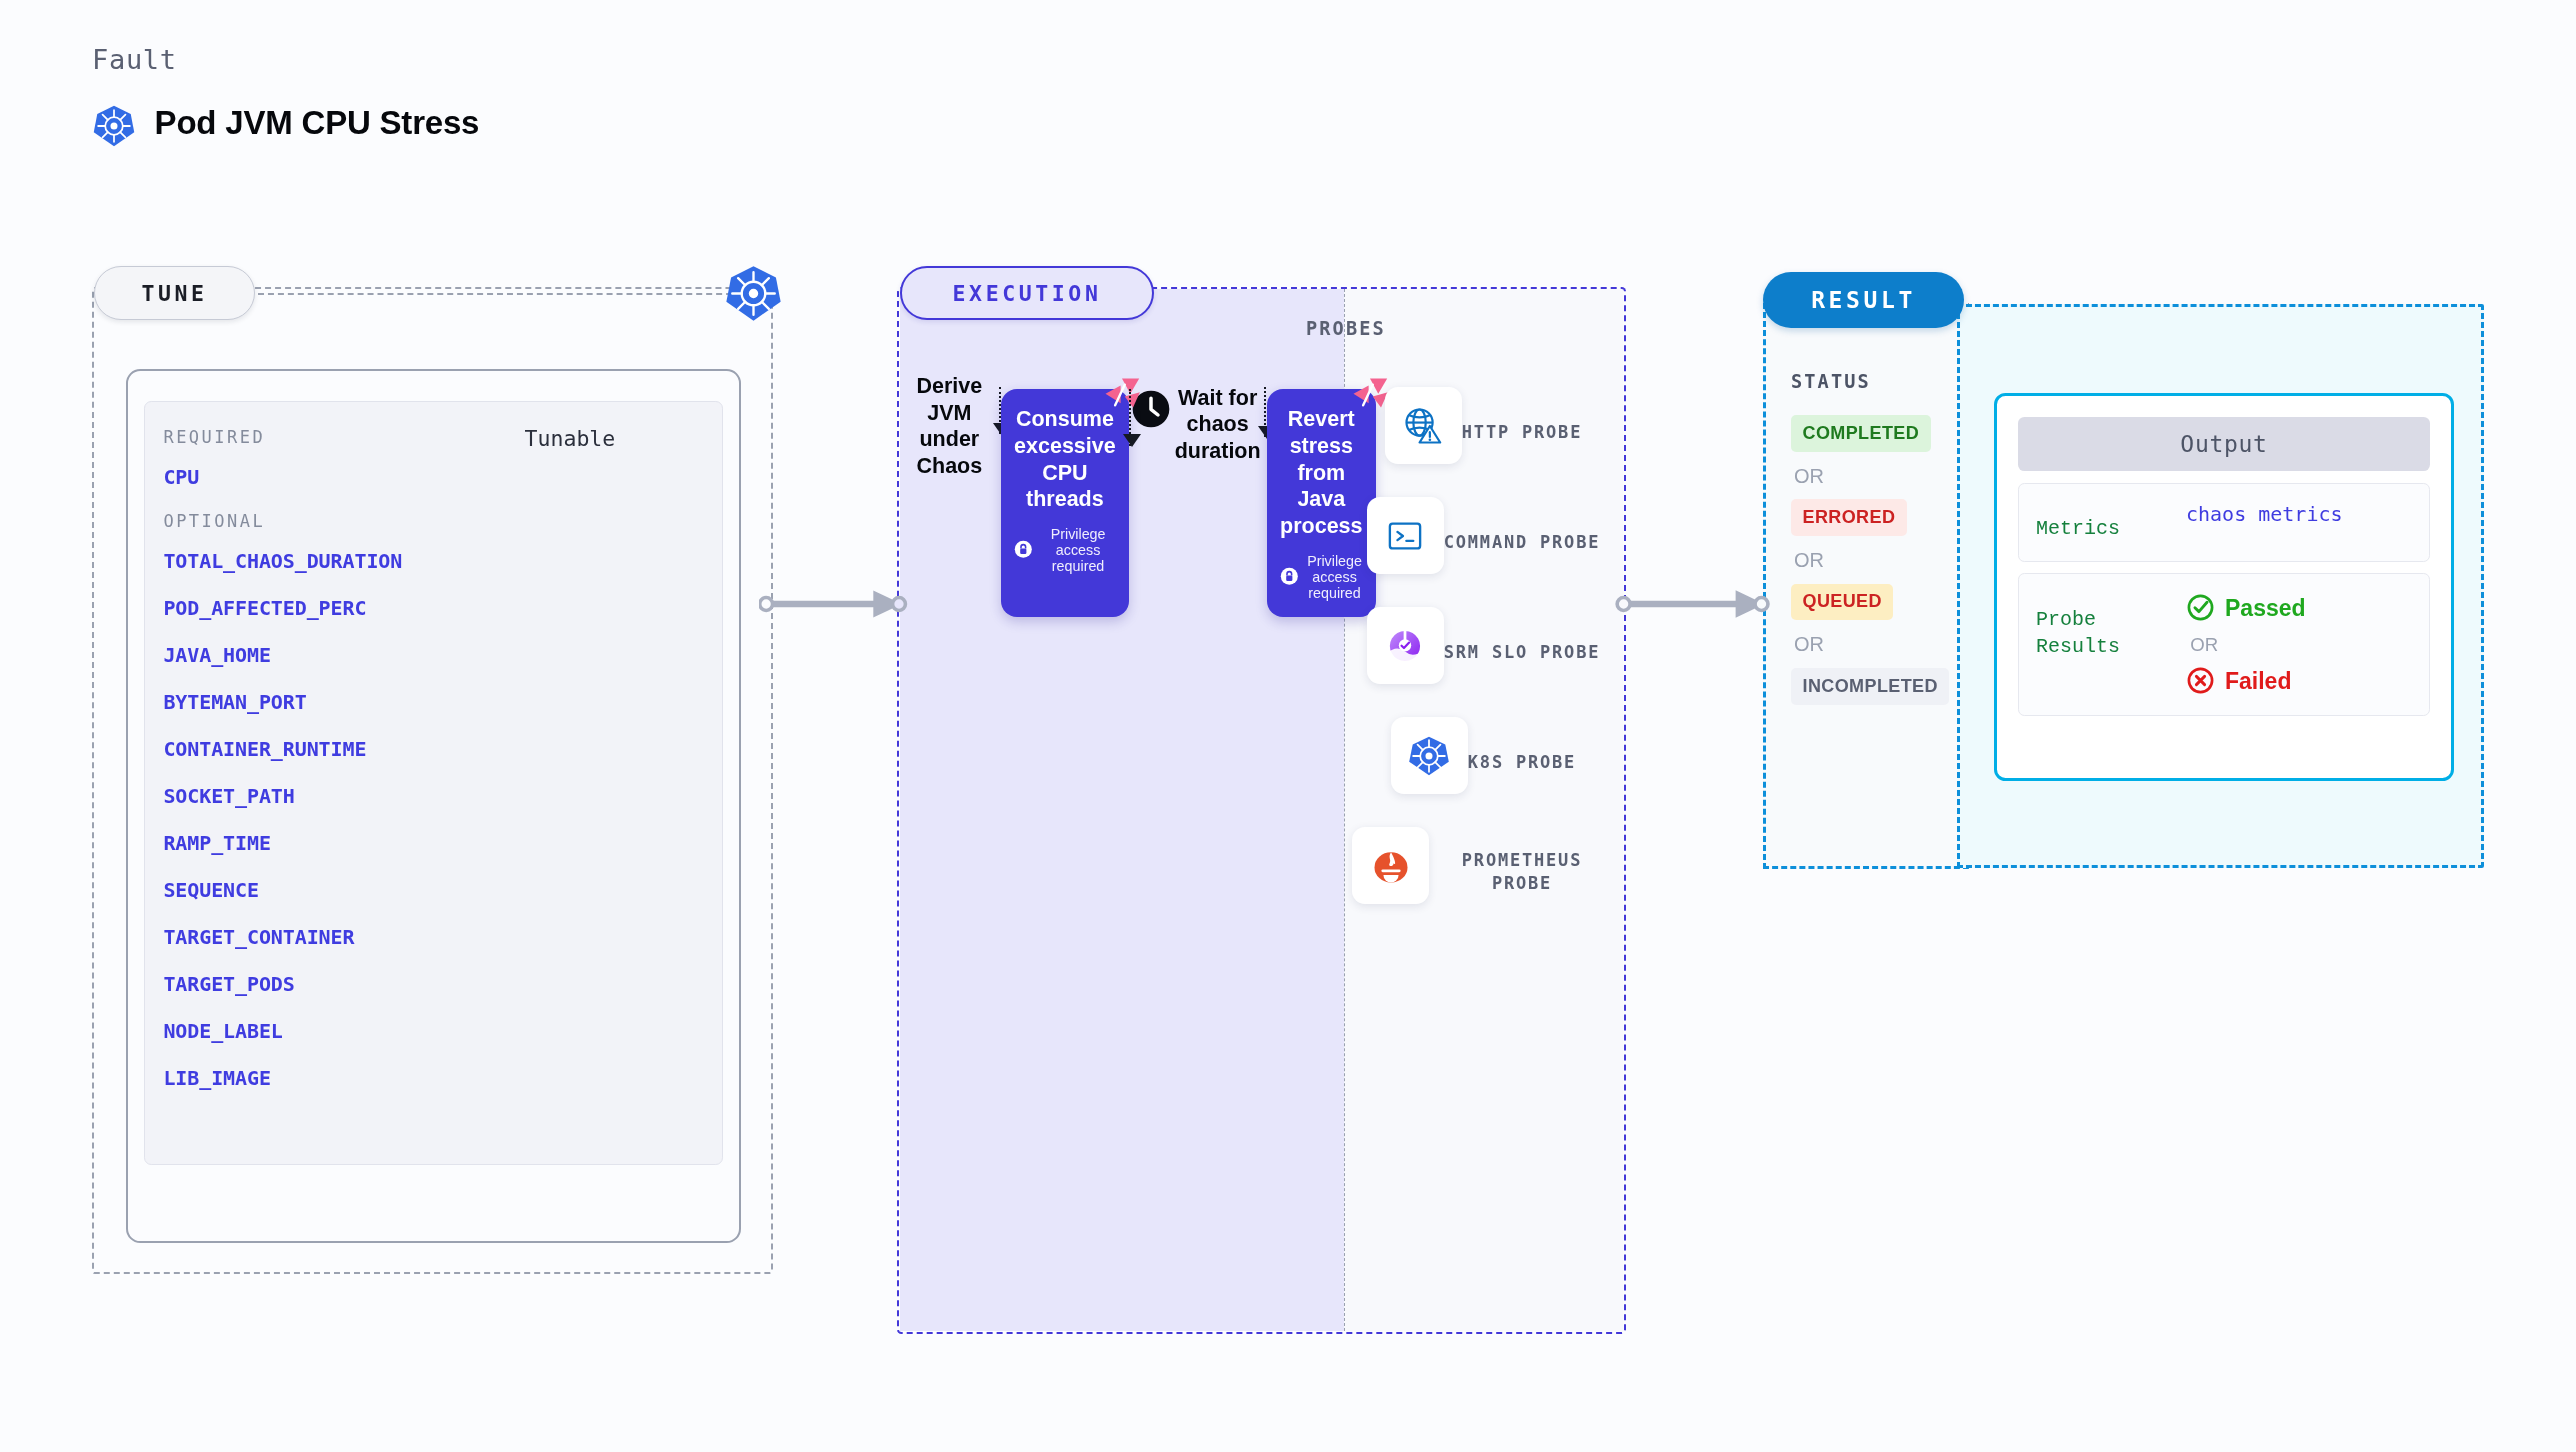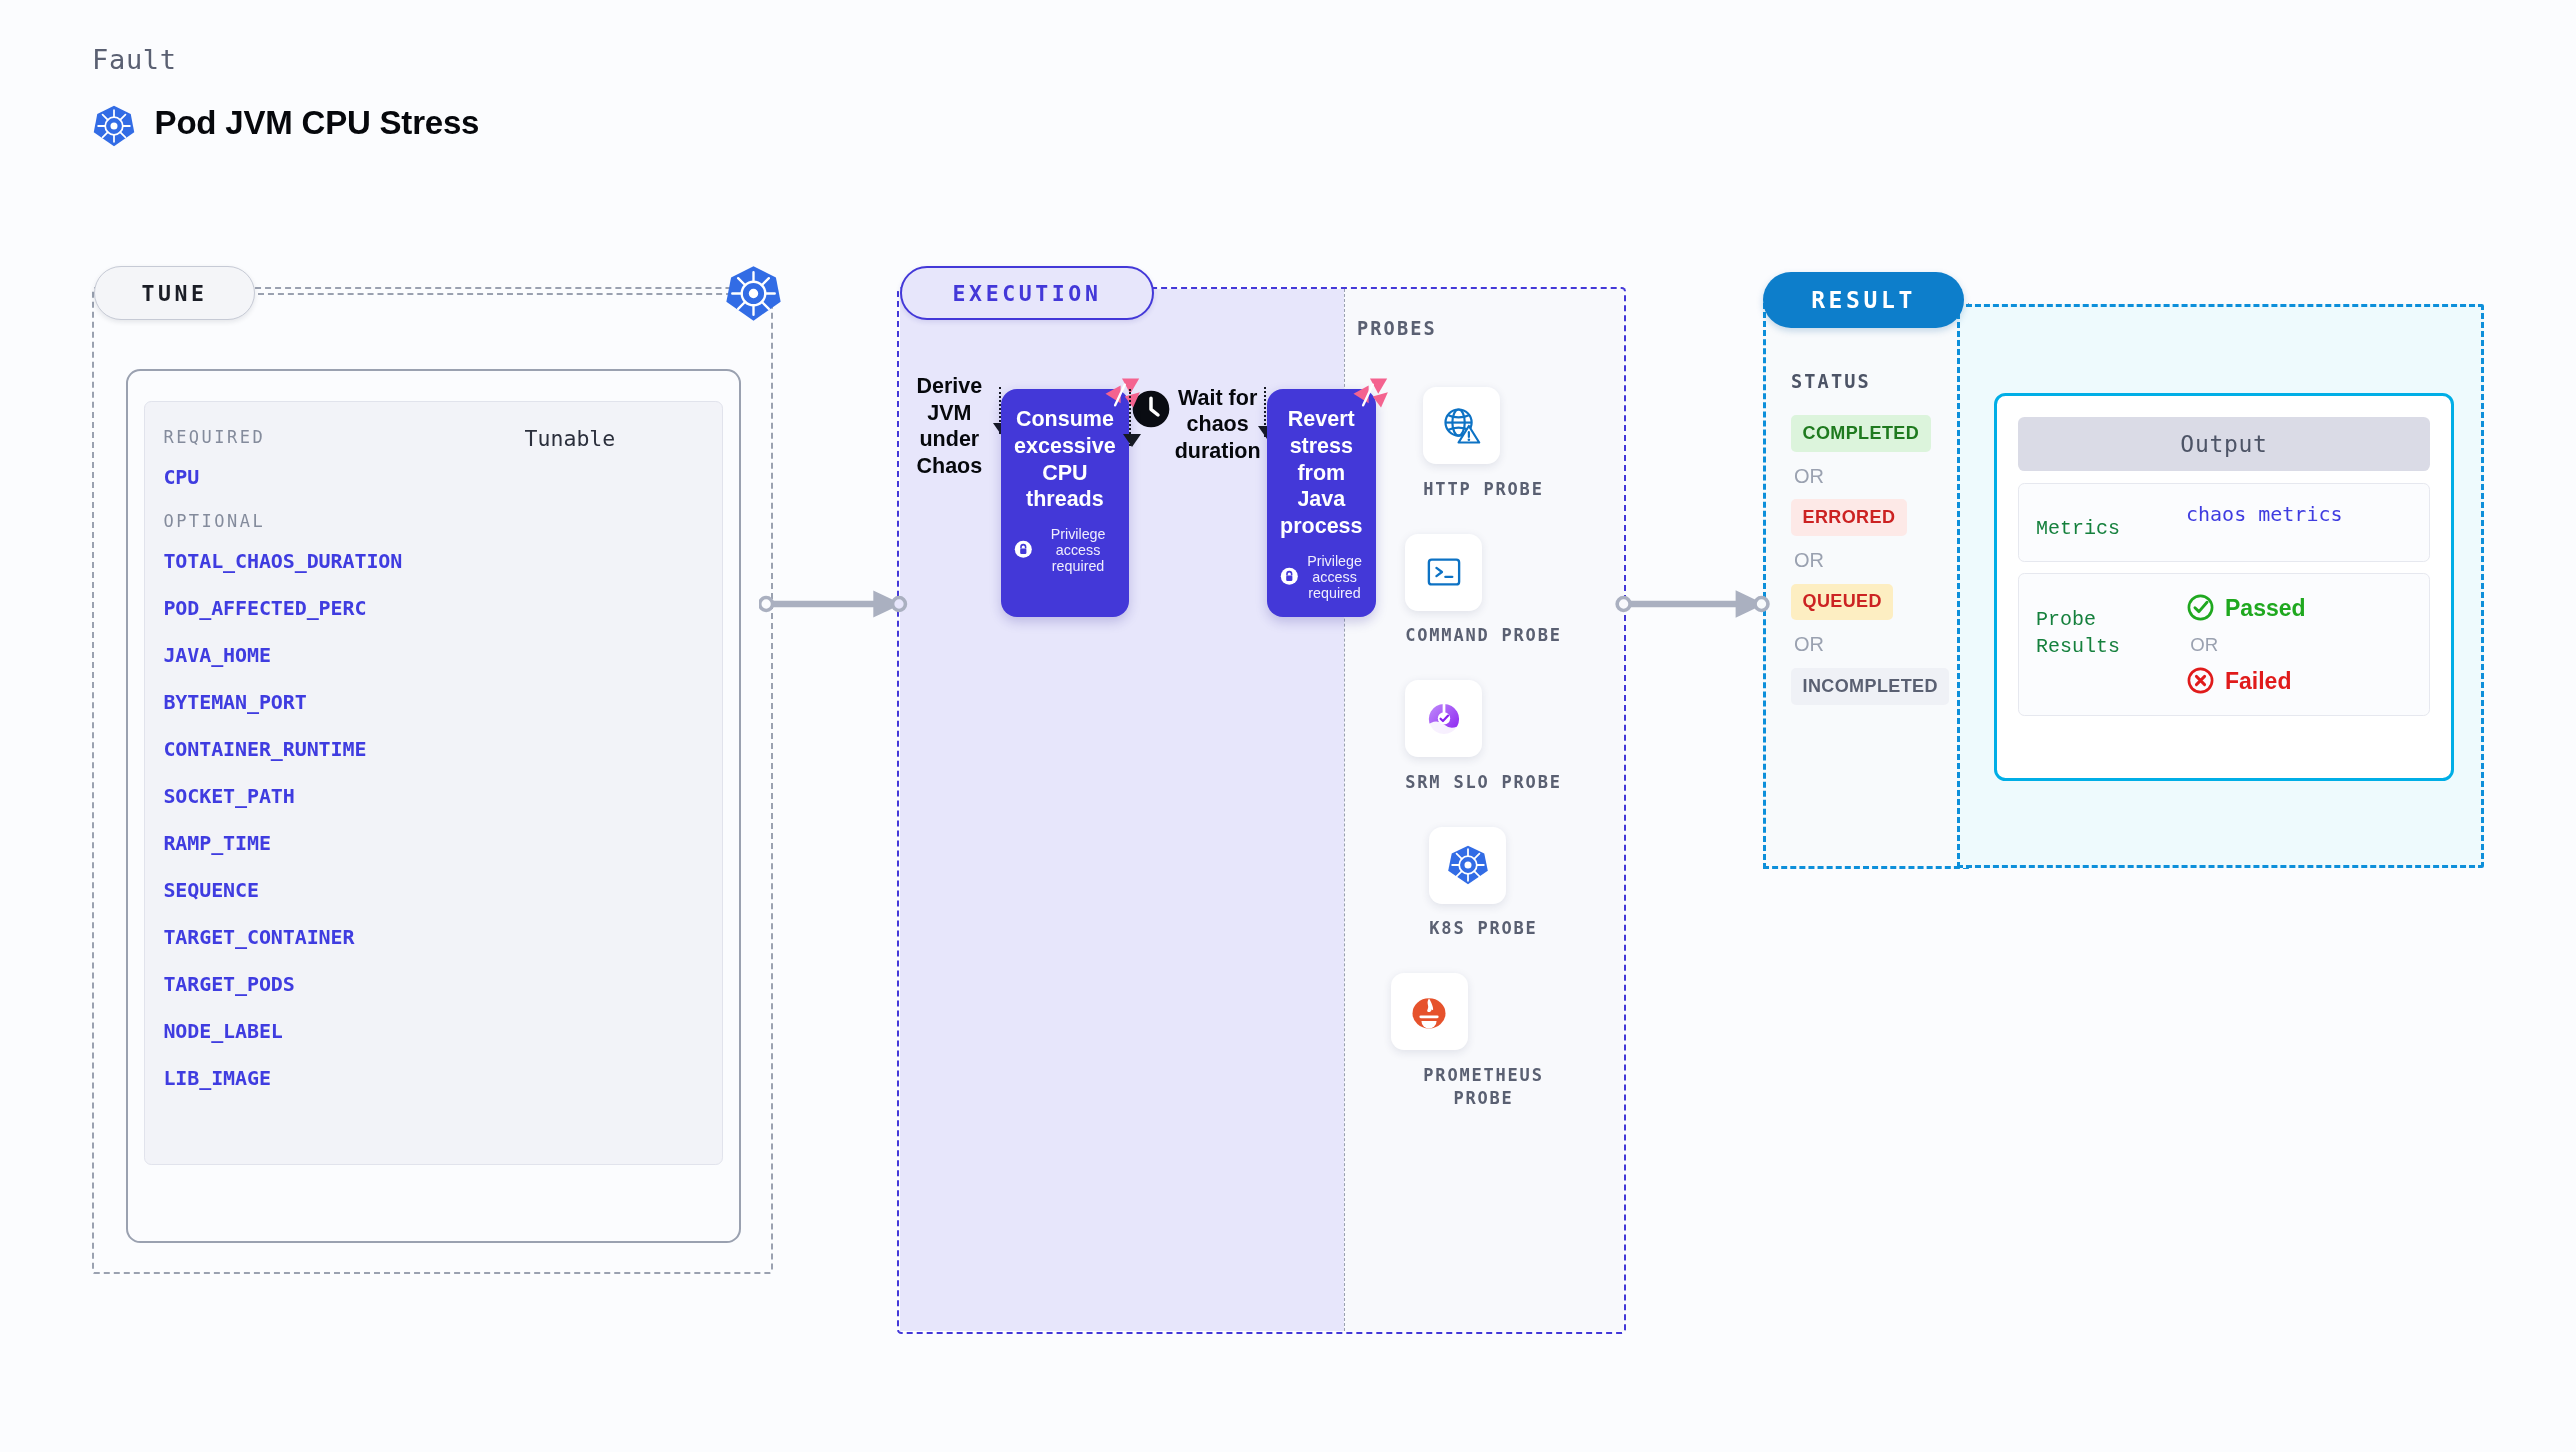--- a/index.html
+++ b/index.html
@@ -91,21 +91,21 @@
     position: absolute; left: 1344px; top: 289px; width: 279px; height: 1042px;
     background: #f8f9fc; border-left: 1.4px dashed #9aa1b0;
   }
   #exec-pill {
     left: 900px; top: 266px; width: 254px; height: 54px;
     background: #e7e6fb; border: 2.1px solid #4338d8;
     color: #4338d8; font-size: 21.5px; letter-spacing: 3.6px;
     box-shadow: 0 2.1px 5px rgba(40,30,150,.12);
   }
   #probes-title {
-    position: absolute; left: 1357px; top: 318px;
+    position: absolute; left: 1306px; top: 318px;
     font-family: "DejaVu Sans Mono", monospace; font-size: 18.6px;
     color: #5a6072; letter-spacing: 2.1px; font-weight: bold;
   }
   #exec-flow {
     position: absolute; left: 900px; top: 373px; width: 476px;
     display: flex; 
   }
   .flow-text {
     font-size: 21.5px; font-weight: bold; color: #06080c;
     text-align: center; line-height: 1.24;
@@ -187,21 +187,21 @@
   }
   .probe-res-line { display: flex; align-items: center; gap: 10px; }
   .probe-res-text { font-size: 23px; font-weight: bold; }
   .probe-or { font-size: 18.6px; color: #9aa1b0; margin: 10px 0 10px 4.3px; }
 
   
   #probe-list {
     position: absolute; left: 1344px; top: 387px; width: 279px;
     display: flex; flex-direction: column; align-items: center; gap: 33px;
   }
-  .probe-tile { display: flex; flex-direction: column; }
+  .probe-tile { display: flex; flex-direction: row; align-items: center; }
   .probe-icon-box {
     width: 77px; height: 77px; background: #ffffff; border-radius: 13px;
     display: flex; align-items: center; justify-content: center;
     box-shadow: 0 2.9px 8.6px rgba(30,40,80,.10);
   }
   .probe-caption {
     margin-top: 13.6px; font-family: "DejaVu Sans Mono", monospace;
     font-size: 17px; color: #5a6072; letter-spacing: 1.8px;
     font-weight: bold; text-align: center; line-height: 1.35; max-width: 186px;
   }

